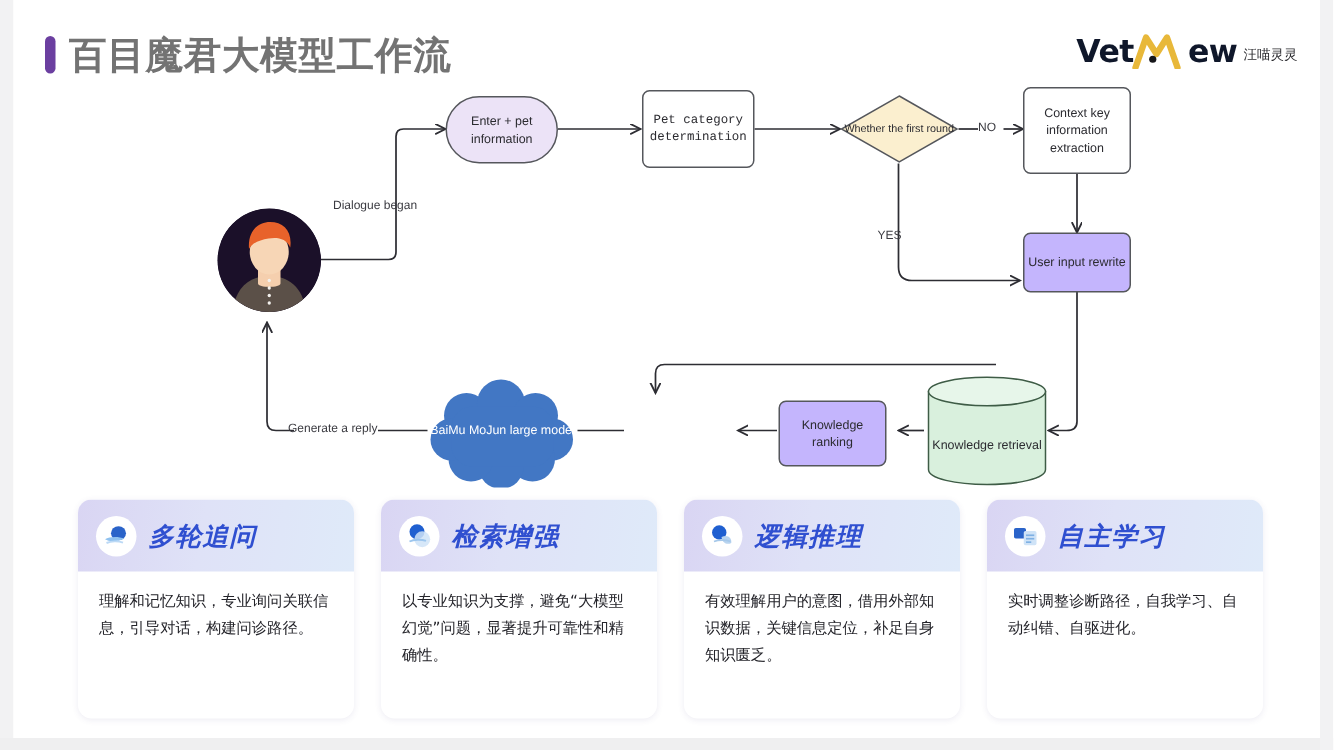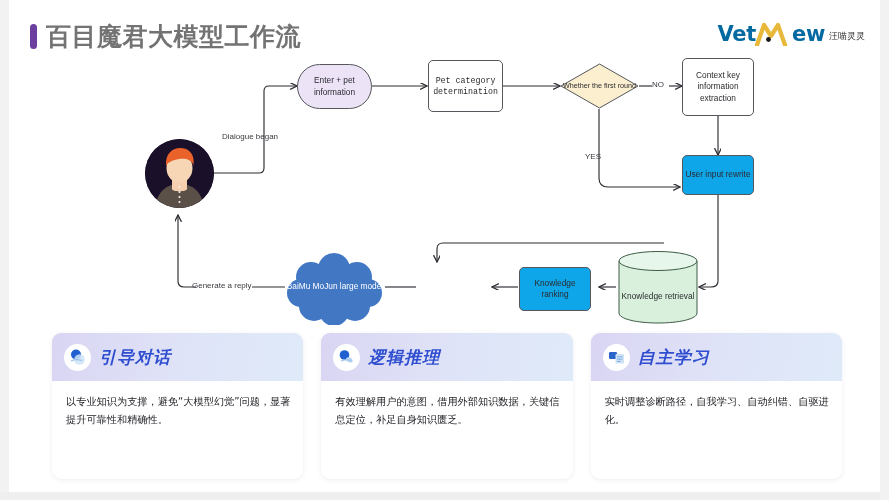--- a/index.html
+++ b/index.html
@@ -73,21 +73,21 @@
     top: 22px;
     display: flex;
     align-items: flex-end;
     gap: 4px;
   }
   .logo-main {
     display: flex;
     align-items: center;
     font-size: 21px;
     font-weight: bold;
-    color: #0369a1;
+    color: #0f172a;
     letter-spacing: -0.3px;
     font-family: "DejaVu Sans", "Liberation Sans", sans-serif;
     text-align: center;
   }
   .logo-m {
     position: relative;
     display: inline-block;
     width: 40px;
     height: 24px;
     margin: 0 -2px;
@@ -112,21 +112,21 @@
     display: flex;
     align-items: center;
     justify-content: center;
     text-align: center;
     color: #2b2b30;
     font-size: 8.3px;
     line-height: 1.35;
     font-family: "Liberation Sans", sans-serif;
   }
   .n-rect {
-    background: #0ea5e9;
+    background: #c4b5fd;
     border: 1px solid #55575c;
     border-radius: 5px;
   }
   .n-oval {
     background: #ece3f7;
     border: 1px solid #55575c;
     border-radius: 40px;
   }
   .n-diamond-box {
     position: absolute;
@@ -368,31 +368,44 @@
     </div>
 
     <div class="edge-label" style="left:222px; top:132px;">Dialogue began</div>
     <div class="edge-label" style="left:652px; top:80px;">NO</div>
     <div class="edge-label" style="left:585px; top:152px;">YES</div>
     <div class="edge-label" style="left:192px; top:281px;">Generate a reply</div>
   </div>
 
   <div class="cards">
 
+    <div class="card">
+      <div class="card-head">
+        <div class="card-icon">
+          <svg width="19" height="19" viewBox="0 0 19 19">
+            <ellipse cx="11" cy="7.5" rx="5" ry="4.6" fill="#2a63c9"></ellipse>
+            <path d="M2 11.5 C5 9.5 11 9.5 15 11 C11 13 5 13.5 2 11.5 Z" fill="#8fc1ef"></path>
+            <path d="M3 14 C6 12.6 11 12.6 14 13.8" stroke="#bcd9f5" stroke-width="1.3" fill="none"></path>
+          </svg>
+        </div>
+        <div class="card-title">多轮追问</div>
+      </div>
+      <div class="card-body">理解和记忆知识，专业询问关联信息，引导对话，构建问诊路径。</div>
+    </div>
 
     <div class="card">
       <div class="card-head">
         <div class="card-icon">
           <svg width="19" height="19" viewBox="0 0 19 19">
             <circle cx="8" cy="6.5" r="5" fill="#1f5fd0"></circle>
             <circle cx="11.5" cy="11.5" r="5.3" fill="#cfe3f7" opacity="0.85"></circle>
             <path d="M3 13 C6 11.5 11 11.5 14 12.6" stroke="#9cc6ee" stroke-width="1.3" fill="none"></path>
           </svg>
         </div>
-        <div class="card-title">引导对话</div>
+        <div class="card-title">检索增强</div>
       </div>
       <div class="card-body">以专业知识为支撑，避免“大模型幻觉”问题，显著提升可靠性和精确性。</div>
     </div>
 
     <div class="card">
       <div class="card-head">
         <div class="card-icon">
           <svg width="19" height="19" viewBox="0 0 19 19">
             <circle cx="7.5" cy="7" r="4.8" fill="#1f5fd0"></circle>
             <path d="M9 10 C13 8 16 10.5 15.5 14 C12.5 15.5 9.5 14 9 10 Z" fill="#b9d4ef"></path>

